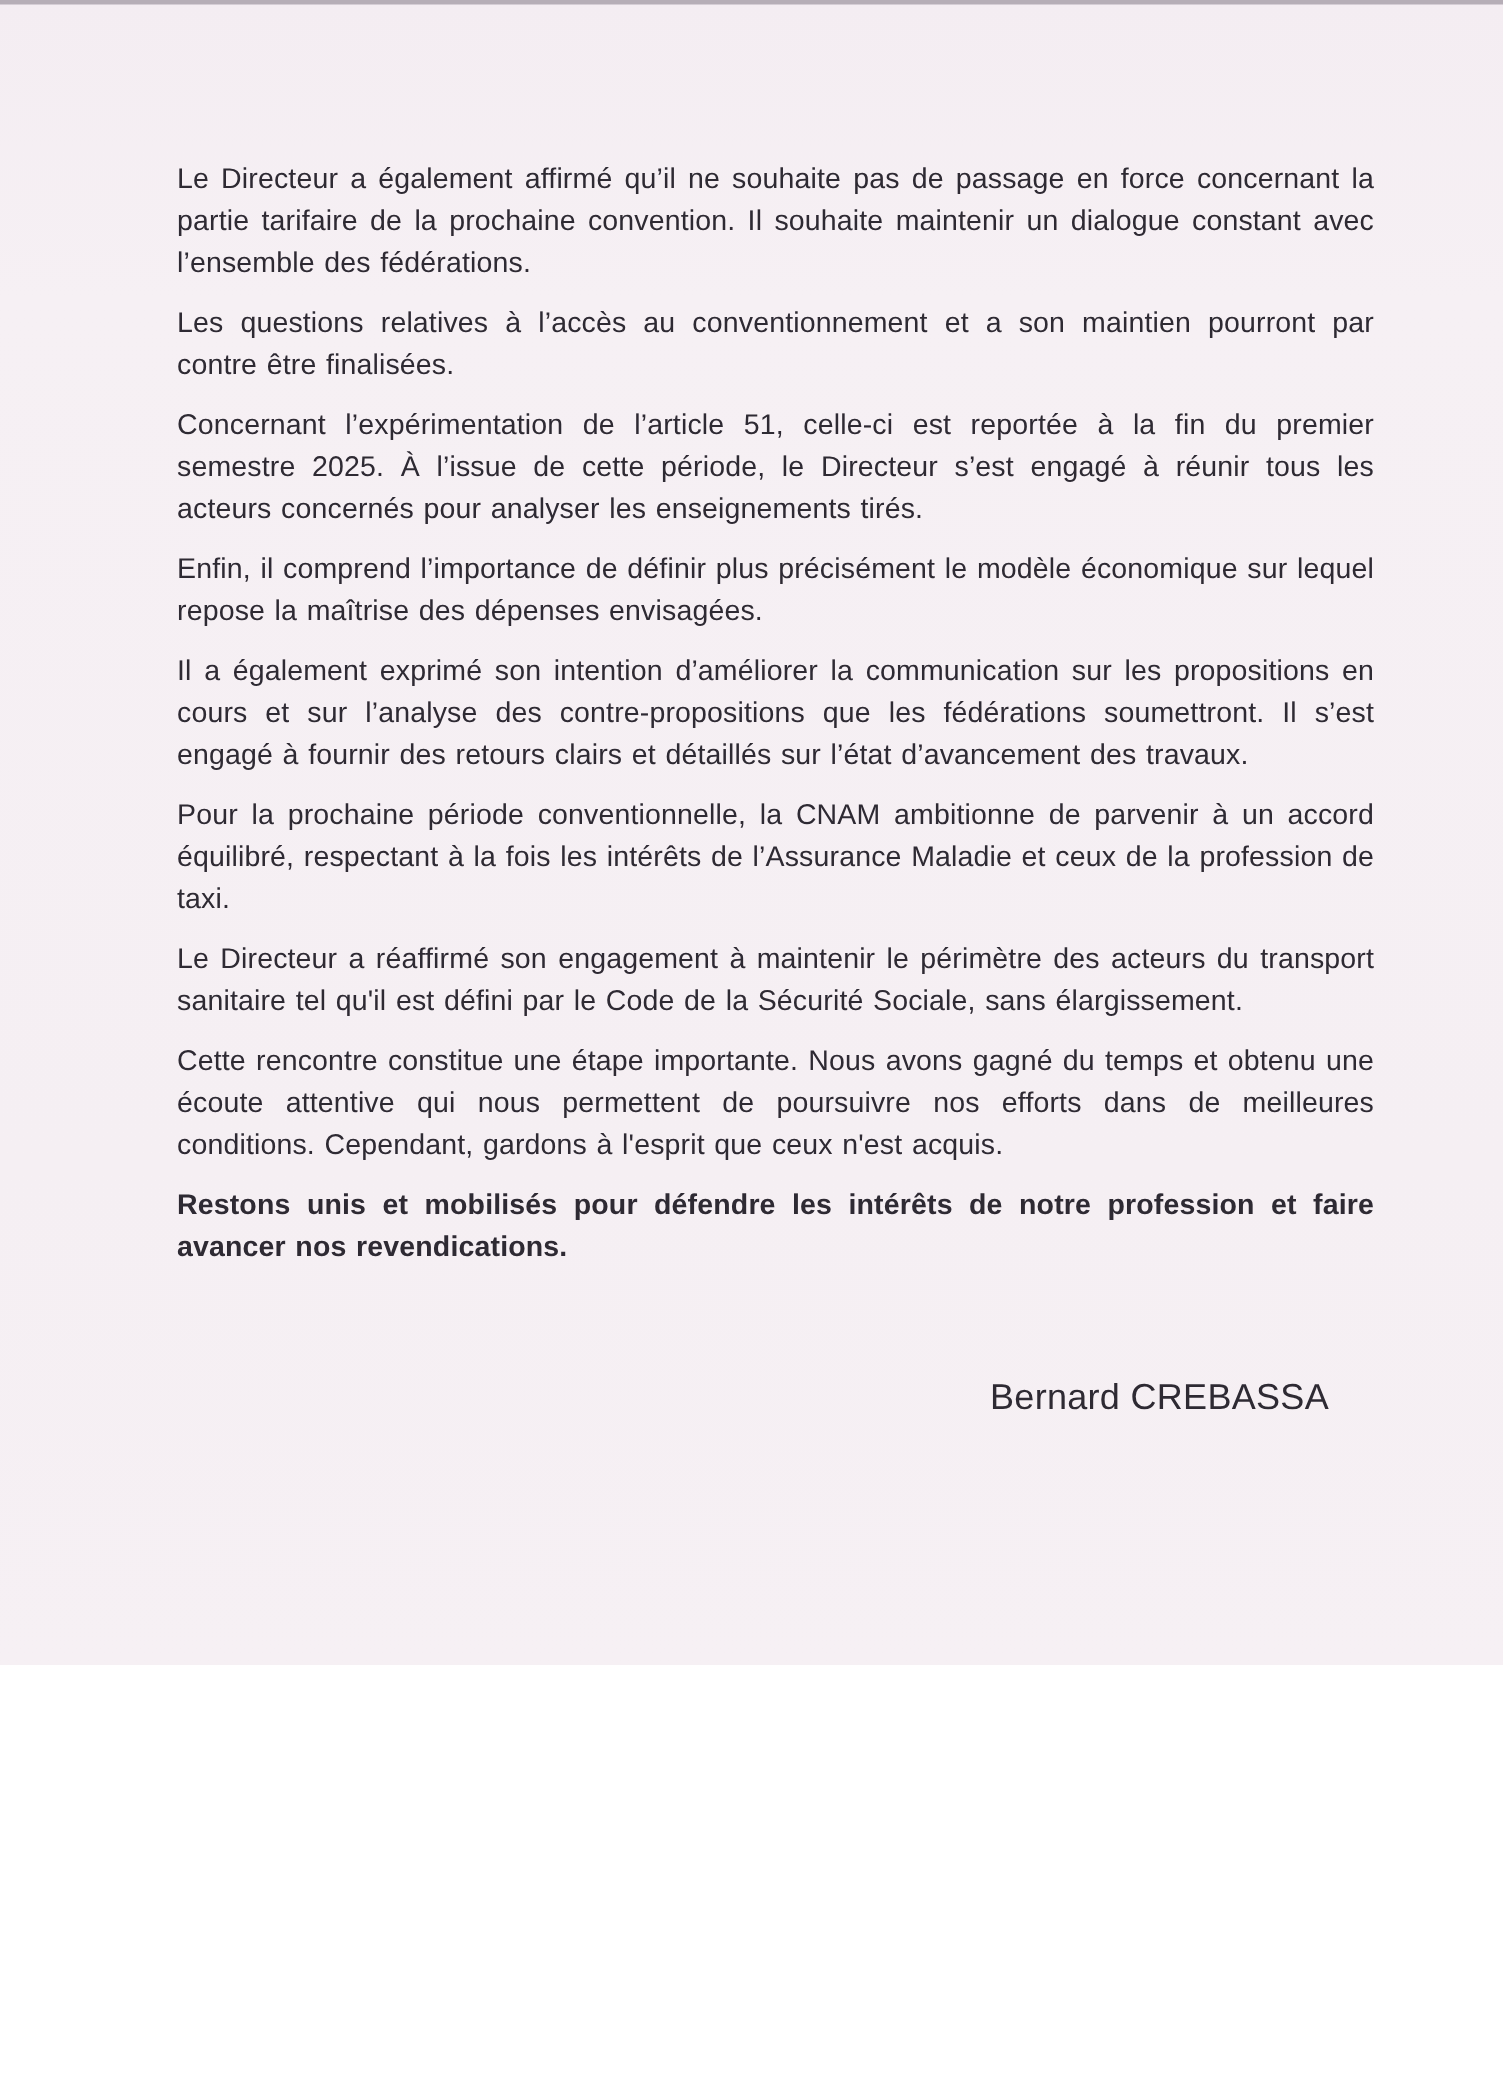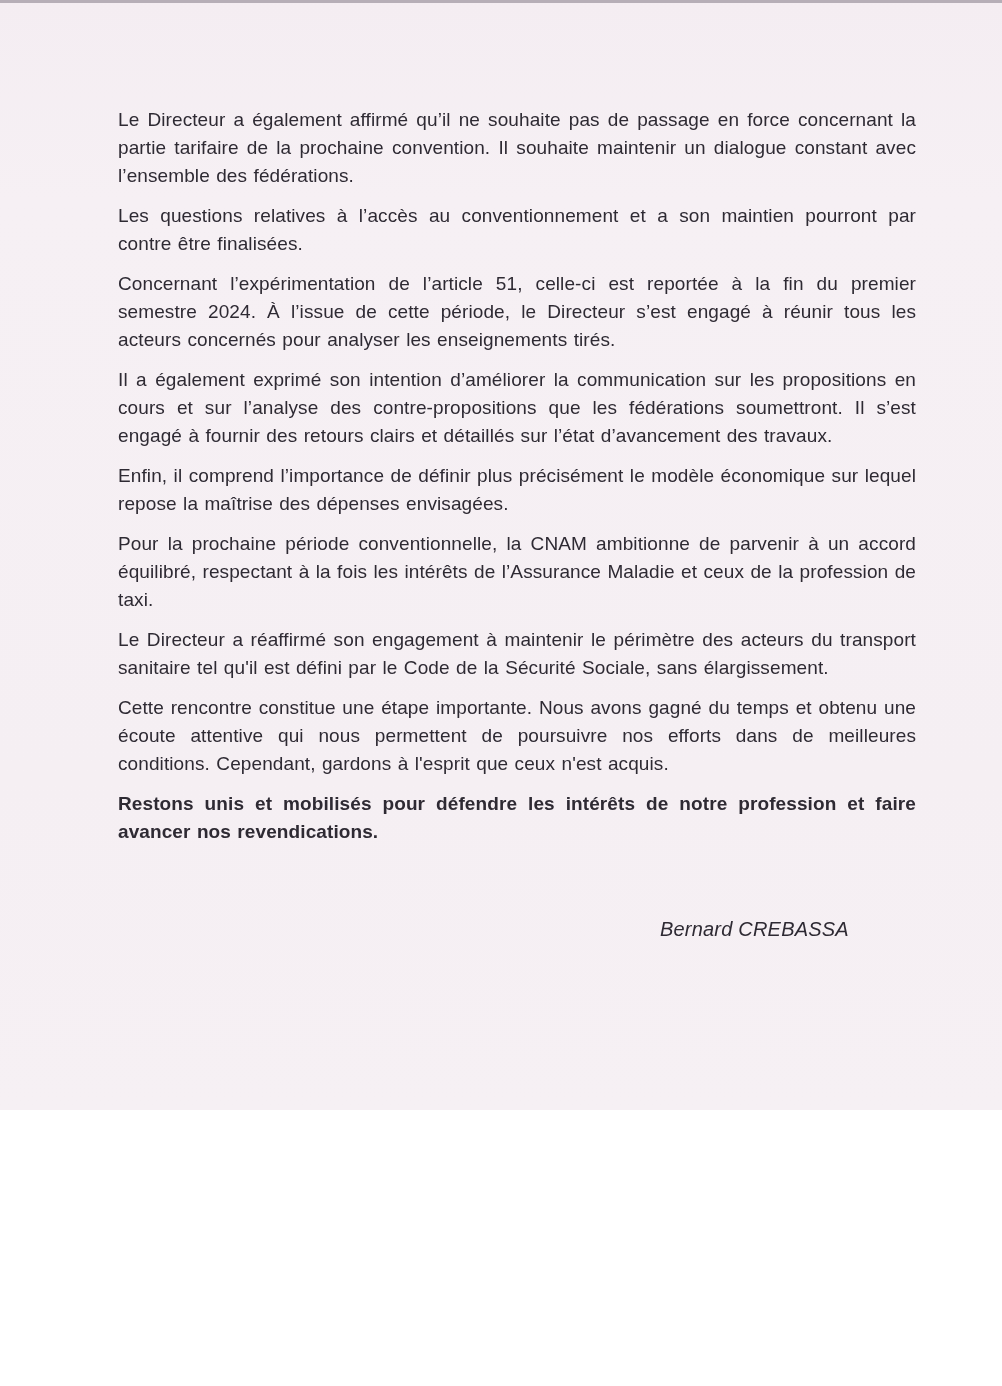--- a/index.html
+++ b/index.html
@@ -43,35 +43,34 @@
     word-spacing: 1px;
   }
   .para.bold {
     font-weight: bold;
   }
   .signature {
     position: absolute;
     top: 918px;
     left: 660px;
     color: #2e2a33;
-    font-size: 20px;
+    font-size: 24px;
     letter-spacing: 0.2px;
-    font-style: italic;
   }
 </style>
 </head>
 <body>
 
 <div class="page">
   <div class="top-edge"></div>
   <main class="letter-body" id="paragraphs">
       <p class="para">Le Directeur a également affirmé qu’il ne souhaite pas de passage en force concernant la partie tarifaire de la prochaine convention. Il souhaite maintenir un dialogue constant avec l’ensemble des fédérations.</p>
       <p class="para">Les questions relatives à l’accès au conventionnement et a son maintien pourront par contre être finalisées.</p>
-      <p class="para">Concernant l’expérimentation de l’article 51, celle-ci est reportée à la fin du premier semestre 2024. À l’issue de cette période, le Directeur s’est engagé à réunir tous les acteurs concernés pour analyser les enseignements tirés.</p>
+      <p class="para">Concernant l’expérimentation de l’article 51, celle-ci est reportée à la fin du premier semestre 2025. À l’issue de cette période, le Directeur s’est engagé à réunir tous les acteurs concernés pour analyser les enseignements tirés.</p>
+      <p class="para">Enfin, il comprend l’importance de définir plus précisément le modèle économique sur lequel repose la maîtrise des dépenses envisagées.</p>
       <p class="para">Il a également exprimé son intention d’améliorer la communication sur les propositions en cours et sur l’analyse des contre-propositions que les fédérations soumettront. Il s’est engagé à fournir des retours clairs et détaillés sur l’état d’avancement des travaux.</p>
-      <p class="para">Enfin, il comprend l’importance de définir plus précisément le modèle économique sur lequel repose la maîtrise des dépenses envisagées.</p>
       <p class="para">Pour la prochaine période conventionnelle, la CNAM ambitionne de parvenir à un accord équilibré, respectant à la fois les intérêts de l’Assurance Maladie et ceux de la profession de taxi.</p>
       <p class="para">Le Directeur a réaffirmé son engagement à maintenir le périmètre des acteurs du transport sanitaire tel qu'il est défini par le Code de la Sécurité Sociale, sans élargissement.</p>
       <p class="para">Cette rencontre constitue une étape importante. Nous avons gagné du temps et obtenu une écoute attentive qui nous permettent de poursuivre nos efforts dans de meilleures conditions. Cependant, gardons à l'esprit que ceux n'est acquis.</p>
       <p class="para bold">Restons unis et mobilisés pour défendre les intérêts de notre profession et faire avancer nos revendications.</p>
     </main>
   <div class="signature">Bernard CREBASSA</div>
 </div>
 
 </body></html>

